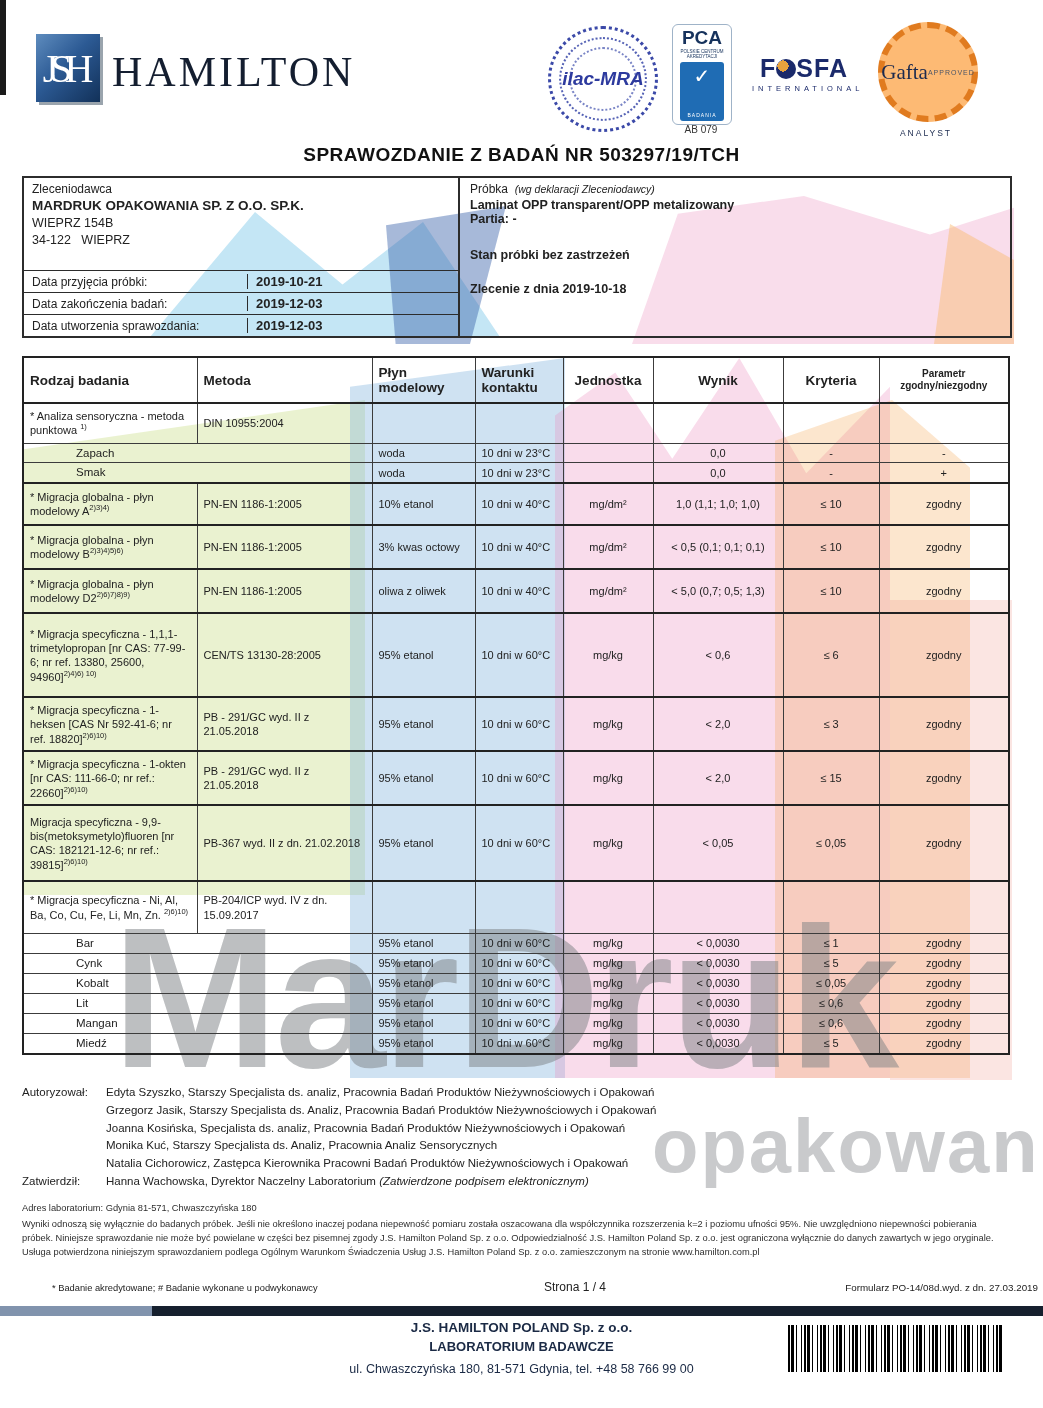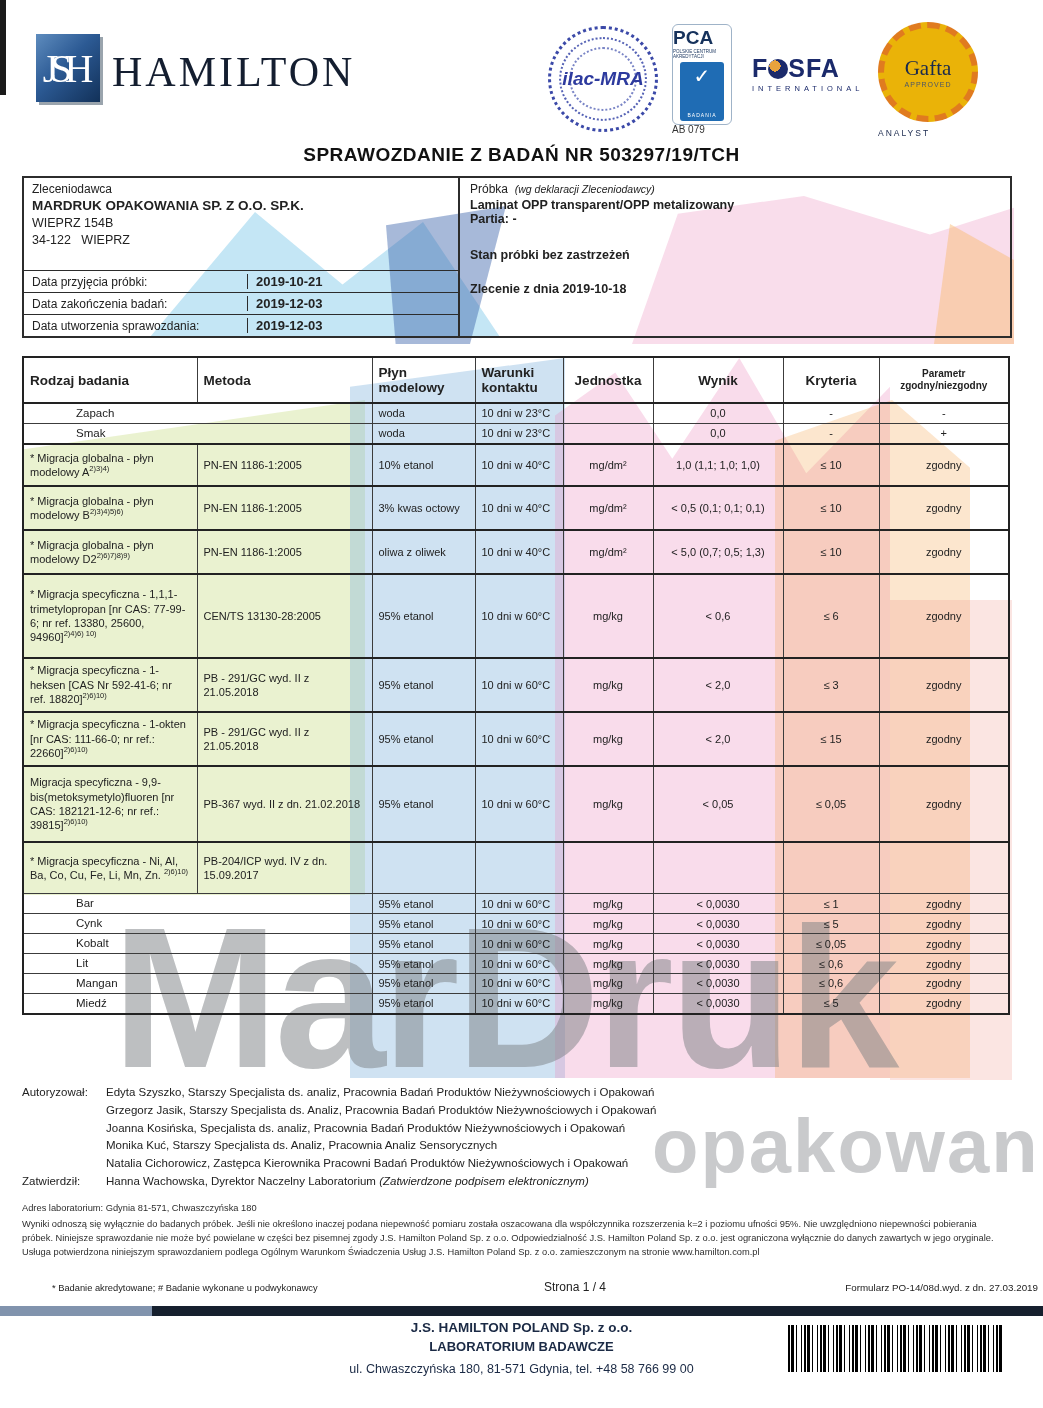--- a/index.html
+++ b/index.html
@@ -10,42 +10,42 @@
   .wm-text{position:absolute;z-index:0;font-weight:bold;color:#7d8185;}
   
   .layer{position:absolute;z-index:2;}
   
   #corner-mark{position:absolute;left:0;top:0;width:6px;height:95px;background:#1a1a1a;z-index:3;}
   #jsh-box{left:36px;top:34px;width:64px;height:68px;background:linear-gradient(135deg,#5e8cbe 0%,#2c5a94 45%,#123159 100%);
            box-shadow:3px 3px 0 #9aa4ad;display:flex;align-items:center;justify-content:center;}
   #jsh-box span{font-family:"Liberation Serif", serif;font-size:40px;color:#fff;letter-spacing:-8px;margin-left:-8px;}
   #brand{left:112px;top:48px;font-family:"Liberation Serif", serif;font-size:42px;color:#141e30;letter-spacing:3px;}
   
-  .logo{position:absolute;z-index:2;}
+  .logo{position:absolute;z-index:2;text-align:center;}
   #ilac{left:548px;top:26px;width:104px;height:100px;border-radius:50%;border:3px dotted #3b49a8;
         display:flex;align-items:center;justify-content:center;}
   #ilac .ring{position:absolute;inset:8px;border-radius:50%;border:2px dotted #5562b5;}
   #ilac .ring2{position:absolute;inset:18px;border-radius:50%;border:2px dotted #7a85c6;}
   #ilac b{font-size:19px;font-style:italic;color:#2d3a9e;letter-spacing:0px;z-index:1;}
   #pca{left:672px;top:24px;width:58px;height:96px;border:1px solid #9fb3c8;border-radius:6px;background:#fff;padding-top:3px;}
   #pca .t{font-size:19px;font-weight:bold;color:#16325c;line-height:1;}
   #pca .s{font-size:4.5px;color:#16325c;line-height:1.2;margin:2px 0;}
   #pca .box{margin:2px auto 0;width:44px;height:52px;background:#1f6cb4;border-radius:3px;color:#fff;
             display:flex;flex-direction:column;align-items:center;justify-content:space-between;padding:4px 0 3px;}
   #pca .box .chk{font-size:20px;line-height:1;}
   #pca .box .b{font-size:5px;letter-spacing:1px;}
   #pca-code{left:672px;top:124px;width:58px;font-size:10px;color:#333;}
   #fosfa{left:752px;top:56px;width:104px;}
   #fosfa .t{font-size:25px;font-weight:bold;color:#1b2a6b;letter-spacing:1px;line-height:1;}
   #fosfa .t .globe{display:inline-block;width:20px;height:20px;border-radius:50%;background:
       radial-gradient(circle at 35% 35%, #e8a33d 0 30%, #1b2a6b 31%);vertical-align:-2px;}
   #fosfa .s{font-size:7.5px;color:#1b2a6b;letter-spacing:4px;margin-top:3px;}
   #gafta{left:878px;top:22px;width:96px;}
   #gafta .ring{width:88px;height:88px;margin:0 auto;border-radius:50%;border:6px dashed #e07b1f;
-               display:flex;flex-direction:column;align-items:center;justify-content:center;background:#eab308;}
+               display:flex;flex-direction:row;align-items:center;justify-content:center;background:#fdba74;}
   #gafta .g{font-family:"Liberation Serif", serif;font-size:21px;color:#1b2a4e;}
   #gafta .a{font-size:7px;color:#4a5568;letter-spacing:1px;}
   #gafta .f{font-size:8.5px;font-weight:normal;color:#1b2a4e;letter-spacing:2px;margin-top:6px;}
   
   #title{left:0;top:144px;width:100%;text-align:center;font-size:19px;font-weight:bold;color:#111;letter-spacing:0.5px;}
   
   #info{left:22px;top:176px;width:986px;height:158px;border:2px solid #2c2c2c;display:flex;}
   #info-left{width:434px;border-right:2px solid #2c2c2c;display:flex;flex-direction:column;}
   #client-head{flex:1;padding:4px 8px;}
   #client-label{font-size:12px;}
@@ -207,20 +207,30 @@
             <th class="hl">Metoda</th>
             <th class="hl">Płyn modelowy</th>
             <th class="hl">Warunki kontaktu</th>
             <th class="hc">Jednostka</th>
             <th class="hc">Wynik</th>
             <th class="hc">Kryteria</th>
             <th class="hc">Parametr zgodny/niezgodny</th>
           </tr>
         </thead>
       <tbody id="results-tbody">
+          <tr class="group" style="height: 40px;">
+            <td class="c-label"><span>* Analiza sensoryczna - metoda punktowa </span><sup>1)</sup></td>
+            <td class="c-metoda">DIN 10955:2004</td>
+            <td class="c-plyn"></td>
+            <td class="c-warunki"></td>
+            <td class="c-jedn"></td>
+            <td class="c-wynik"></td>
+            <td class="c-kryteria"></td>
+            <td class="c-parametr"></td>
+          </tr>
           <tr class="sub" style="height: 19px;">
             <td class="c-label indent" colspan="2"><span>Zapach</span></td>
             <td class="c-plyn">woda</td>
             <td class="c-warunki">10 dni w 23°C</td>
             <td class="c-jedn"></td>
             <td class="c-wynik">0,0</td>
             <td class="c-kryteria">-</td>
             <td class="c-parametr">-</td>
           </tr>
           <tr class="sub" style="height: 19px;">

